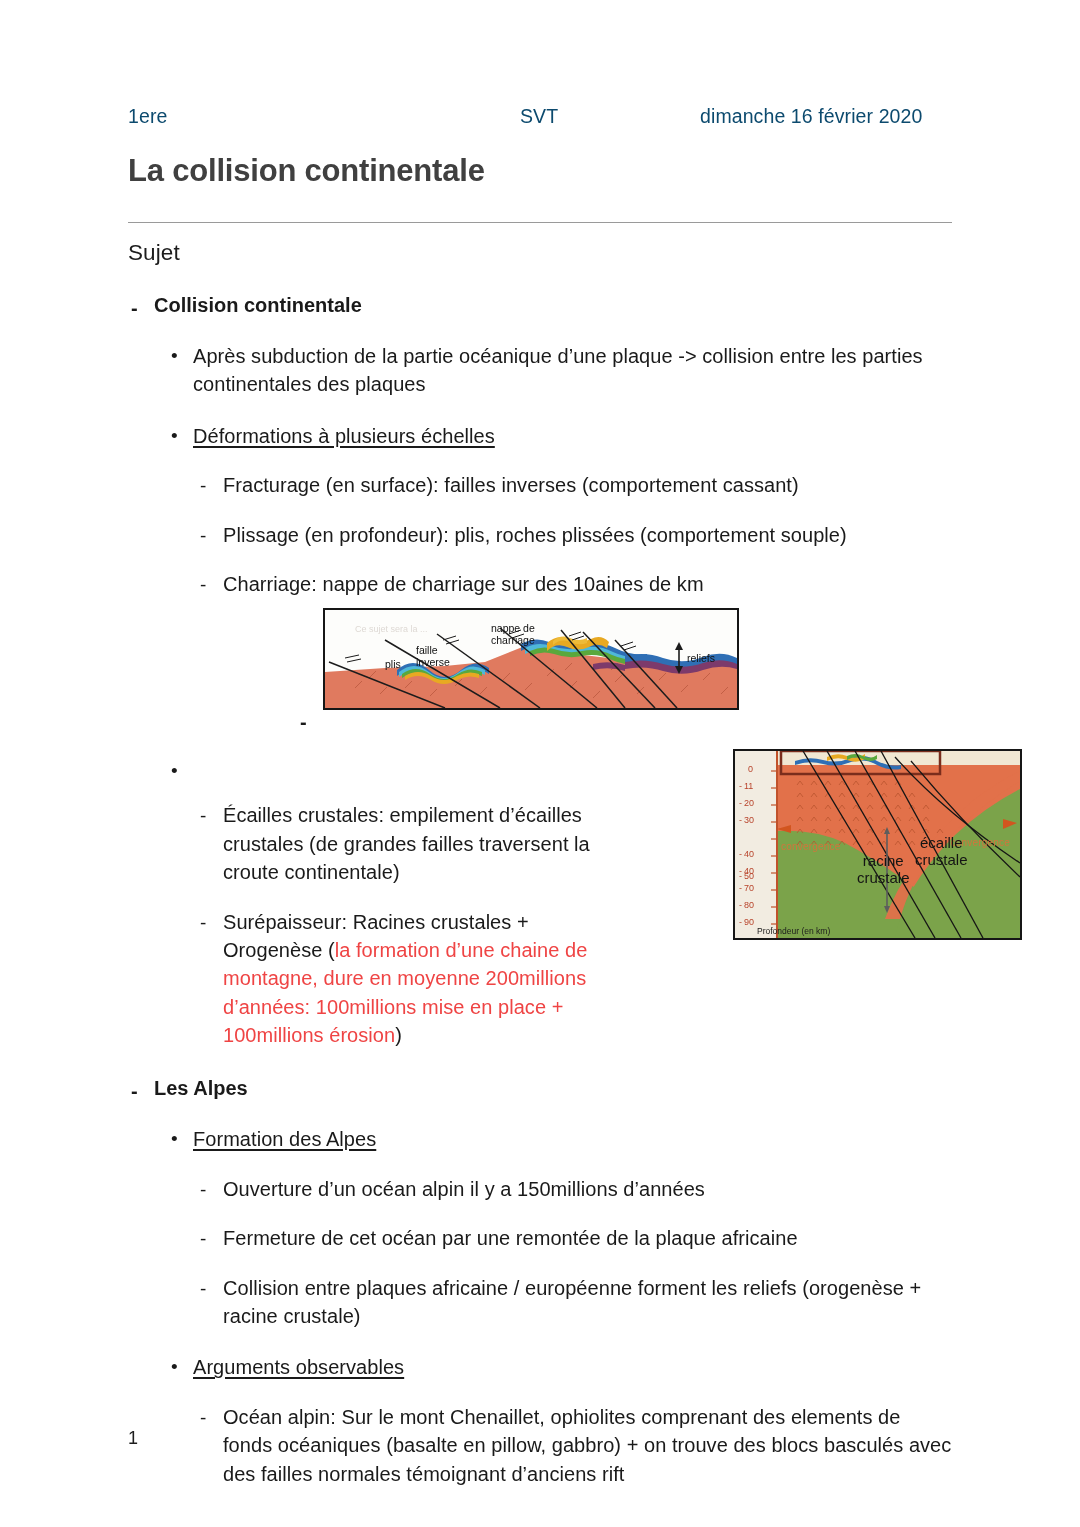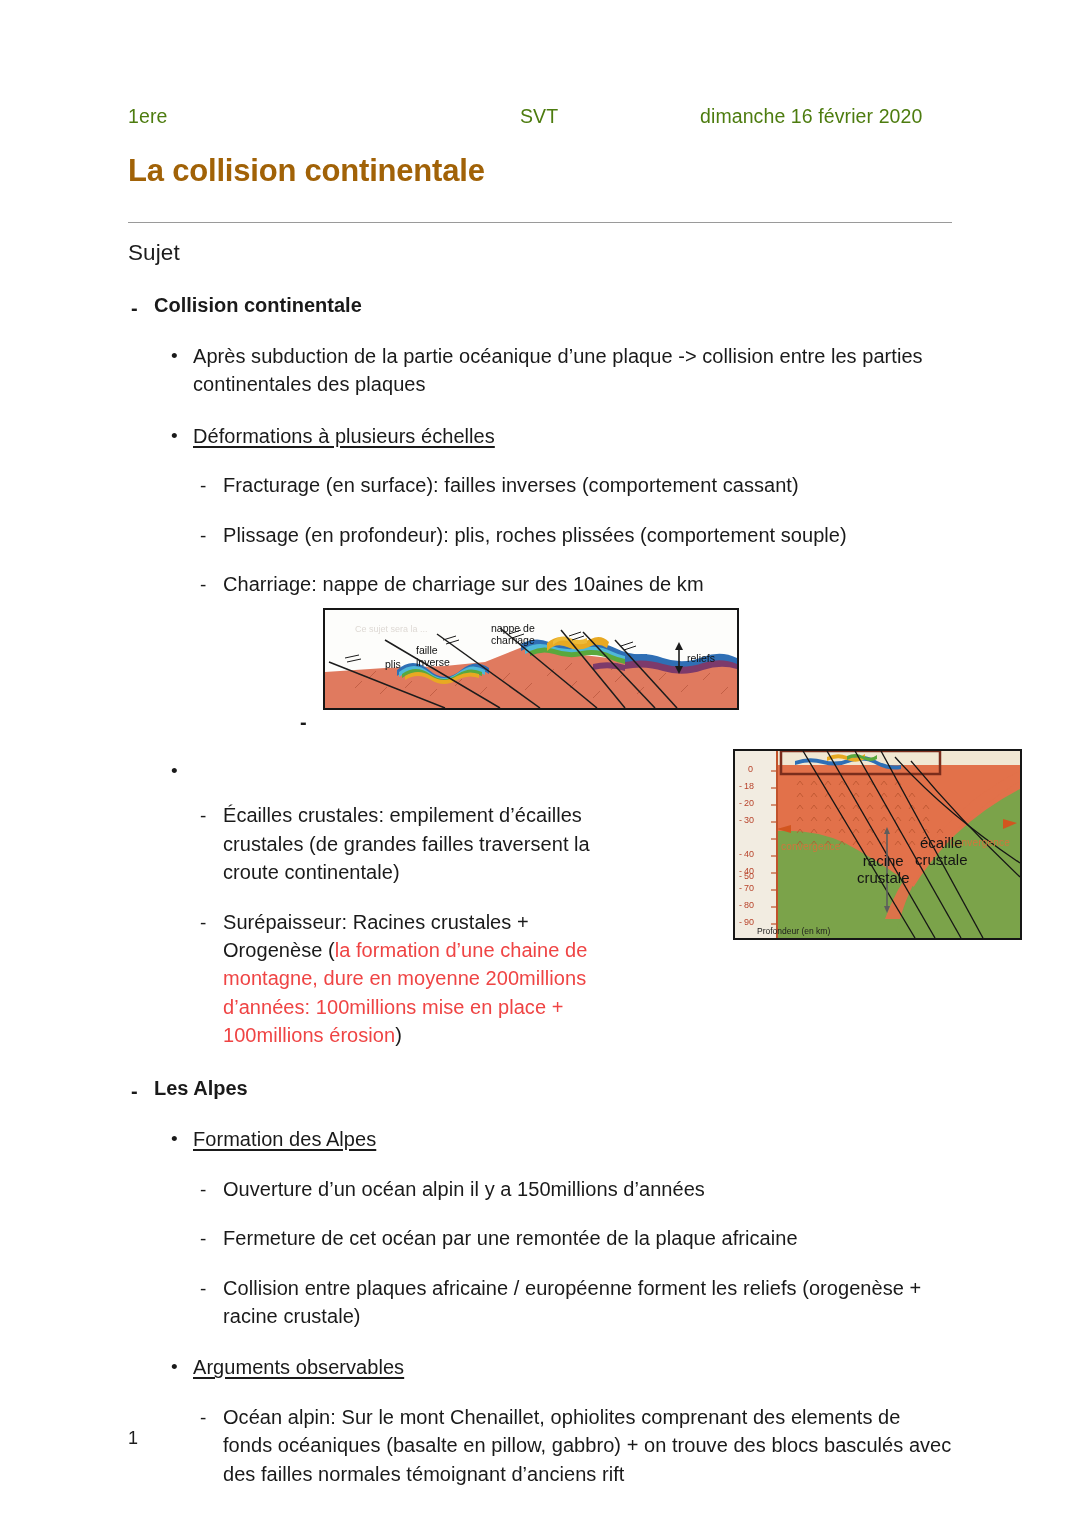--- a/index.html
+++ b/index.html
@@ -26,32 +26,32 @@
     left: 128px;
     top: 105px;
     width: 824px;
   }
 
   
   .doc-header {
     display: flex;
     align-items: baseline;
     font-size: 19.5px;
-    color: #4d7c0f;
+    color: #0c4a6e;
     letter-spacing: 0.1px;
     height: 26px;
   }
   .doc-header .cls { width: 392px; }
   .doc-header .subj { width: 180px; }
   .doc-header .date { flex: 1; text-align: left; }
 
   .doc-title {
     font-size: 31px;
     font-weight: bold;
-    color: #a16207;
+    color: #404040;
     margin-top: 22px;
     letter-spacing: -0.2px;
   }
 
   .rule {
     border-top: 1.4px solid #9a9a9a;
     margin-top: 33px;
     width: 824px;
   }
 
@@ -501,21 +501,21 @@
         <line x1="36" y1="105" x2="42" y2="105"></line>
         <line x1="36" y1="122" x2="42" y2="122"></line>
         <line x1="36" y1="139" x2="42" y2="139"></line>
         <line x1="36" y1="156" x2="42" y2="156"></line>
         <line x1="36" y1="173" x2="42" y2="173"></line>
       </g>
     </svg>
 
     
     <div class="tick zero" style="top:13px;">0</div>
-    <div class="tick" style="top:30px;">18</div>
+    <div class="tick" style="top:30px;">11</div>
     <div class="tick" style="top:47px;">20</div>
     <div class="tick" style="top:64px;">30</div>
     <div class="tick" style="top:98px;text-align:center;">40</div>
     <div class="tick" style="top:84px;margin-top:36px;">50</div>
     <div class="tick" style="top:115px;">40</div>
     <div class="tick" style="top:132px;">70</div>
     <div class="tick" style="top:149px;">80</div>
     <div class="tick" style="top:166px;">90</div>
 
     <div class="depth-label">Profondeur (en km)</div>

